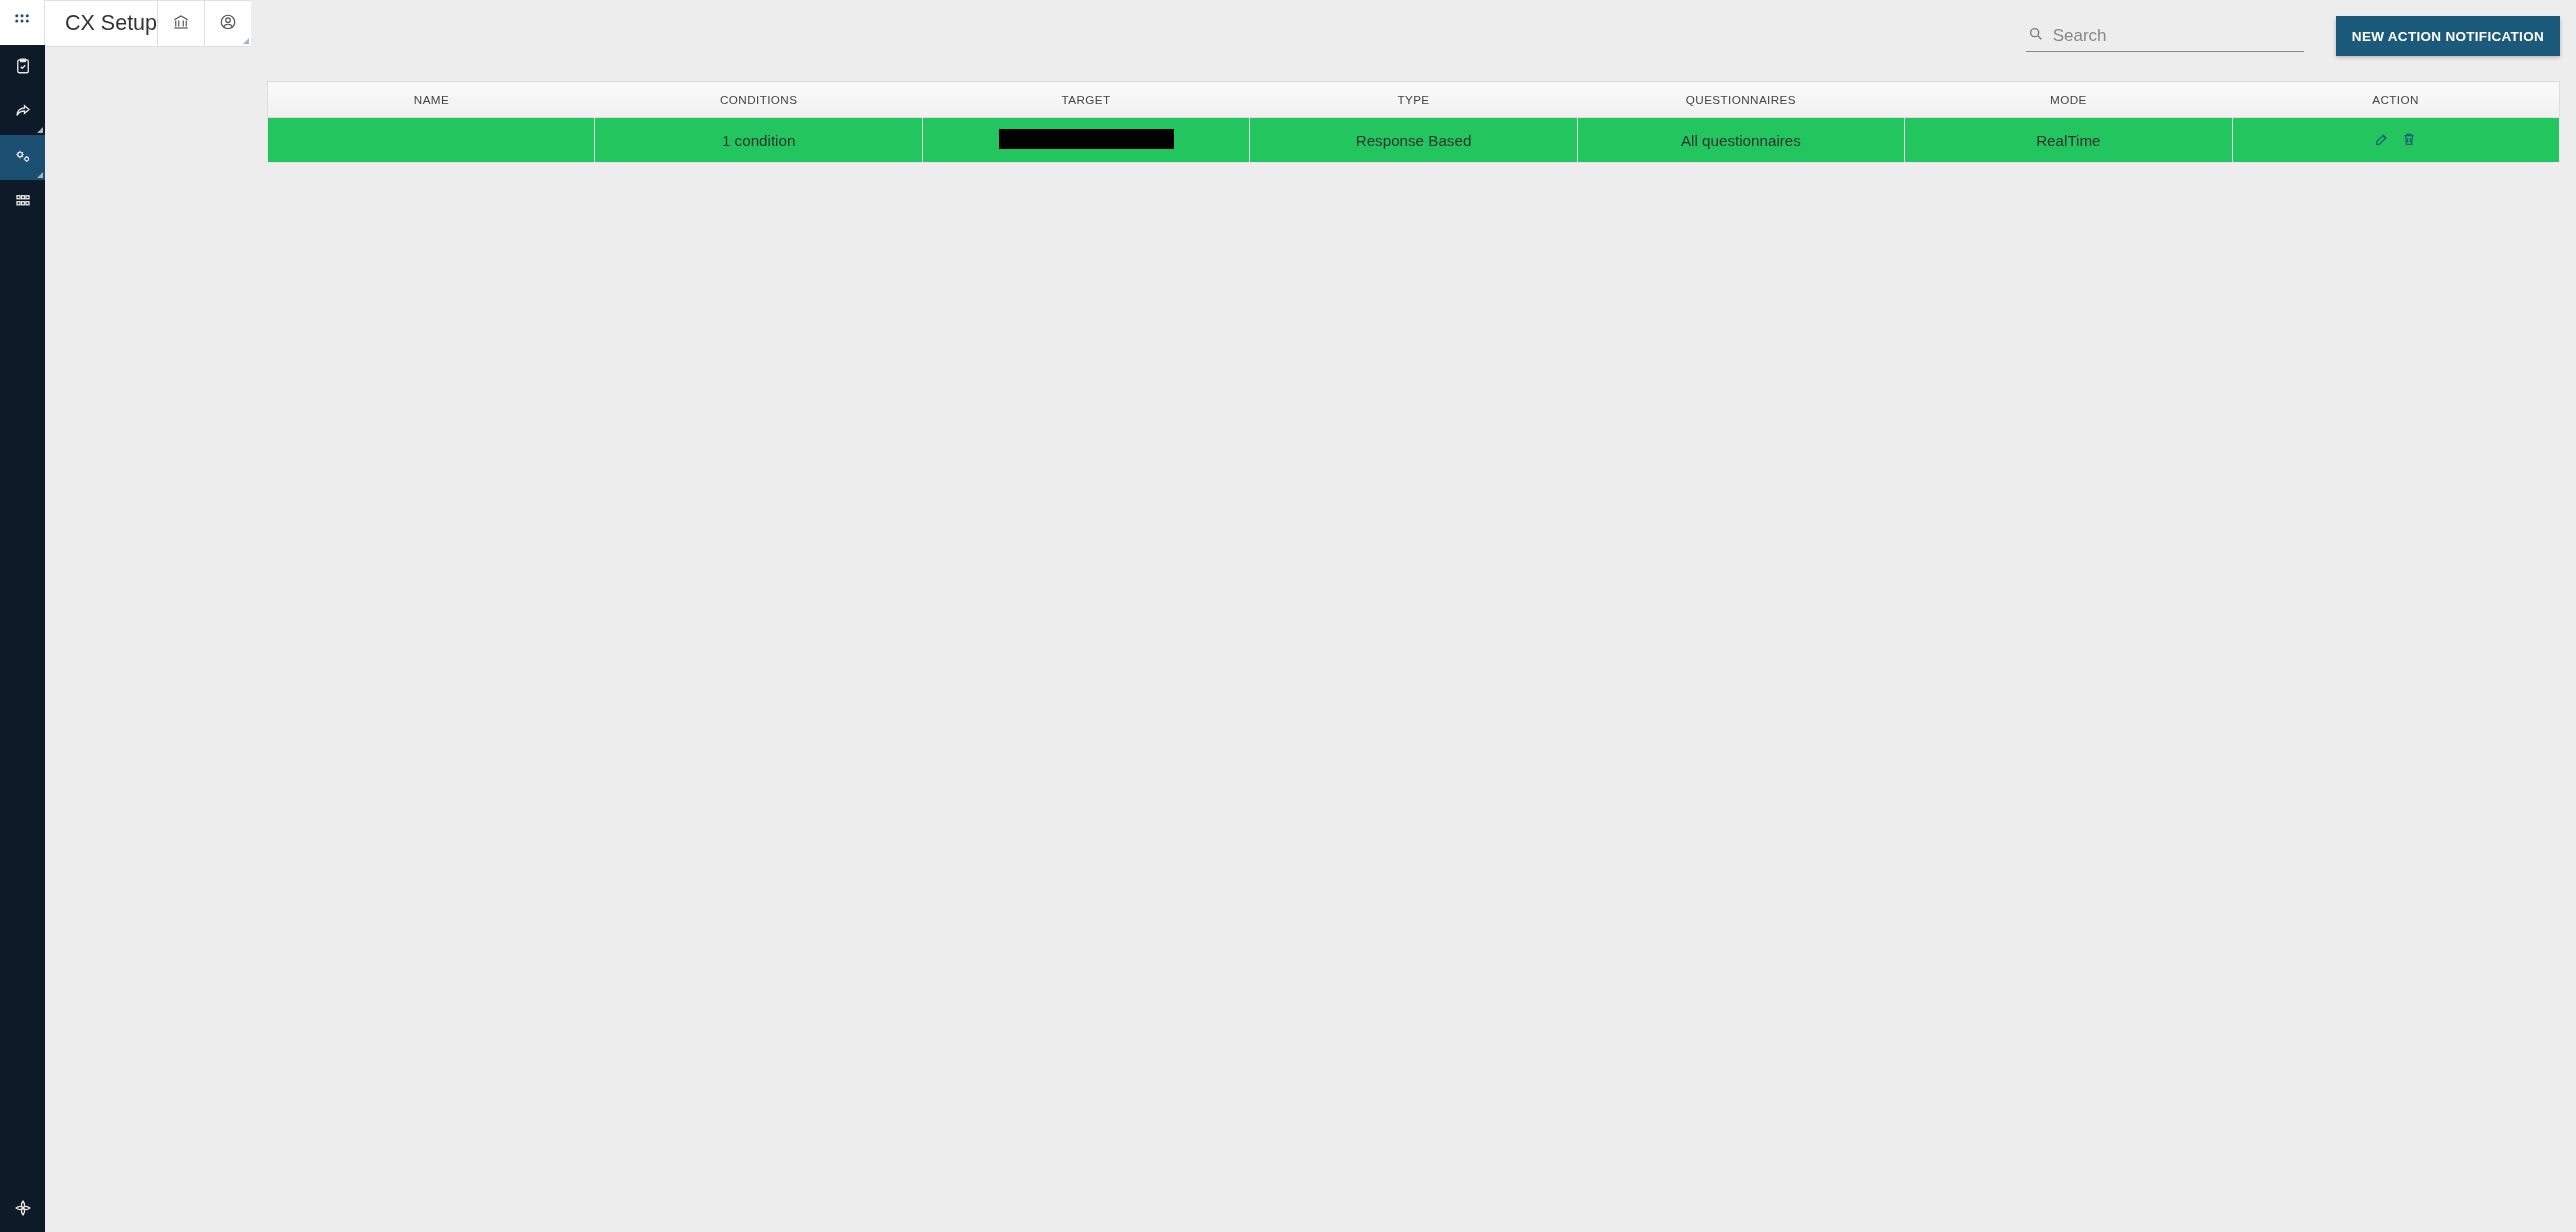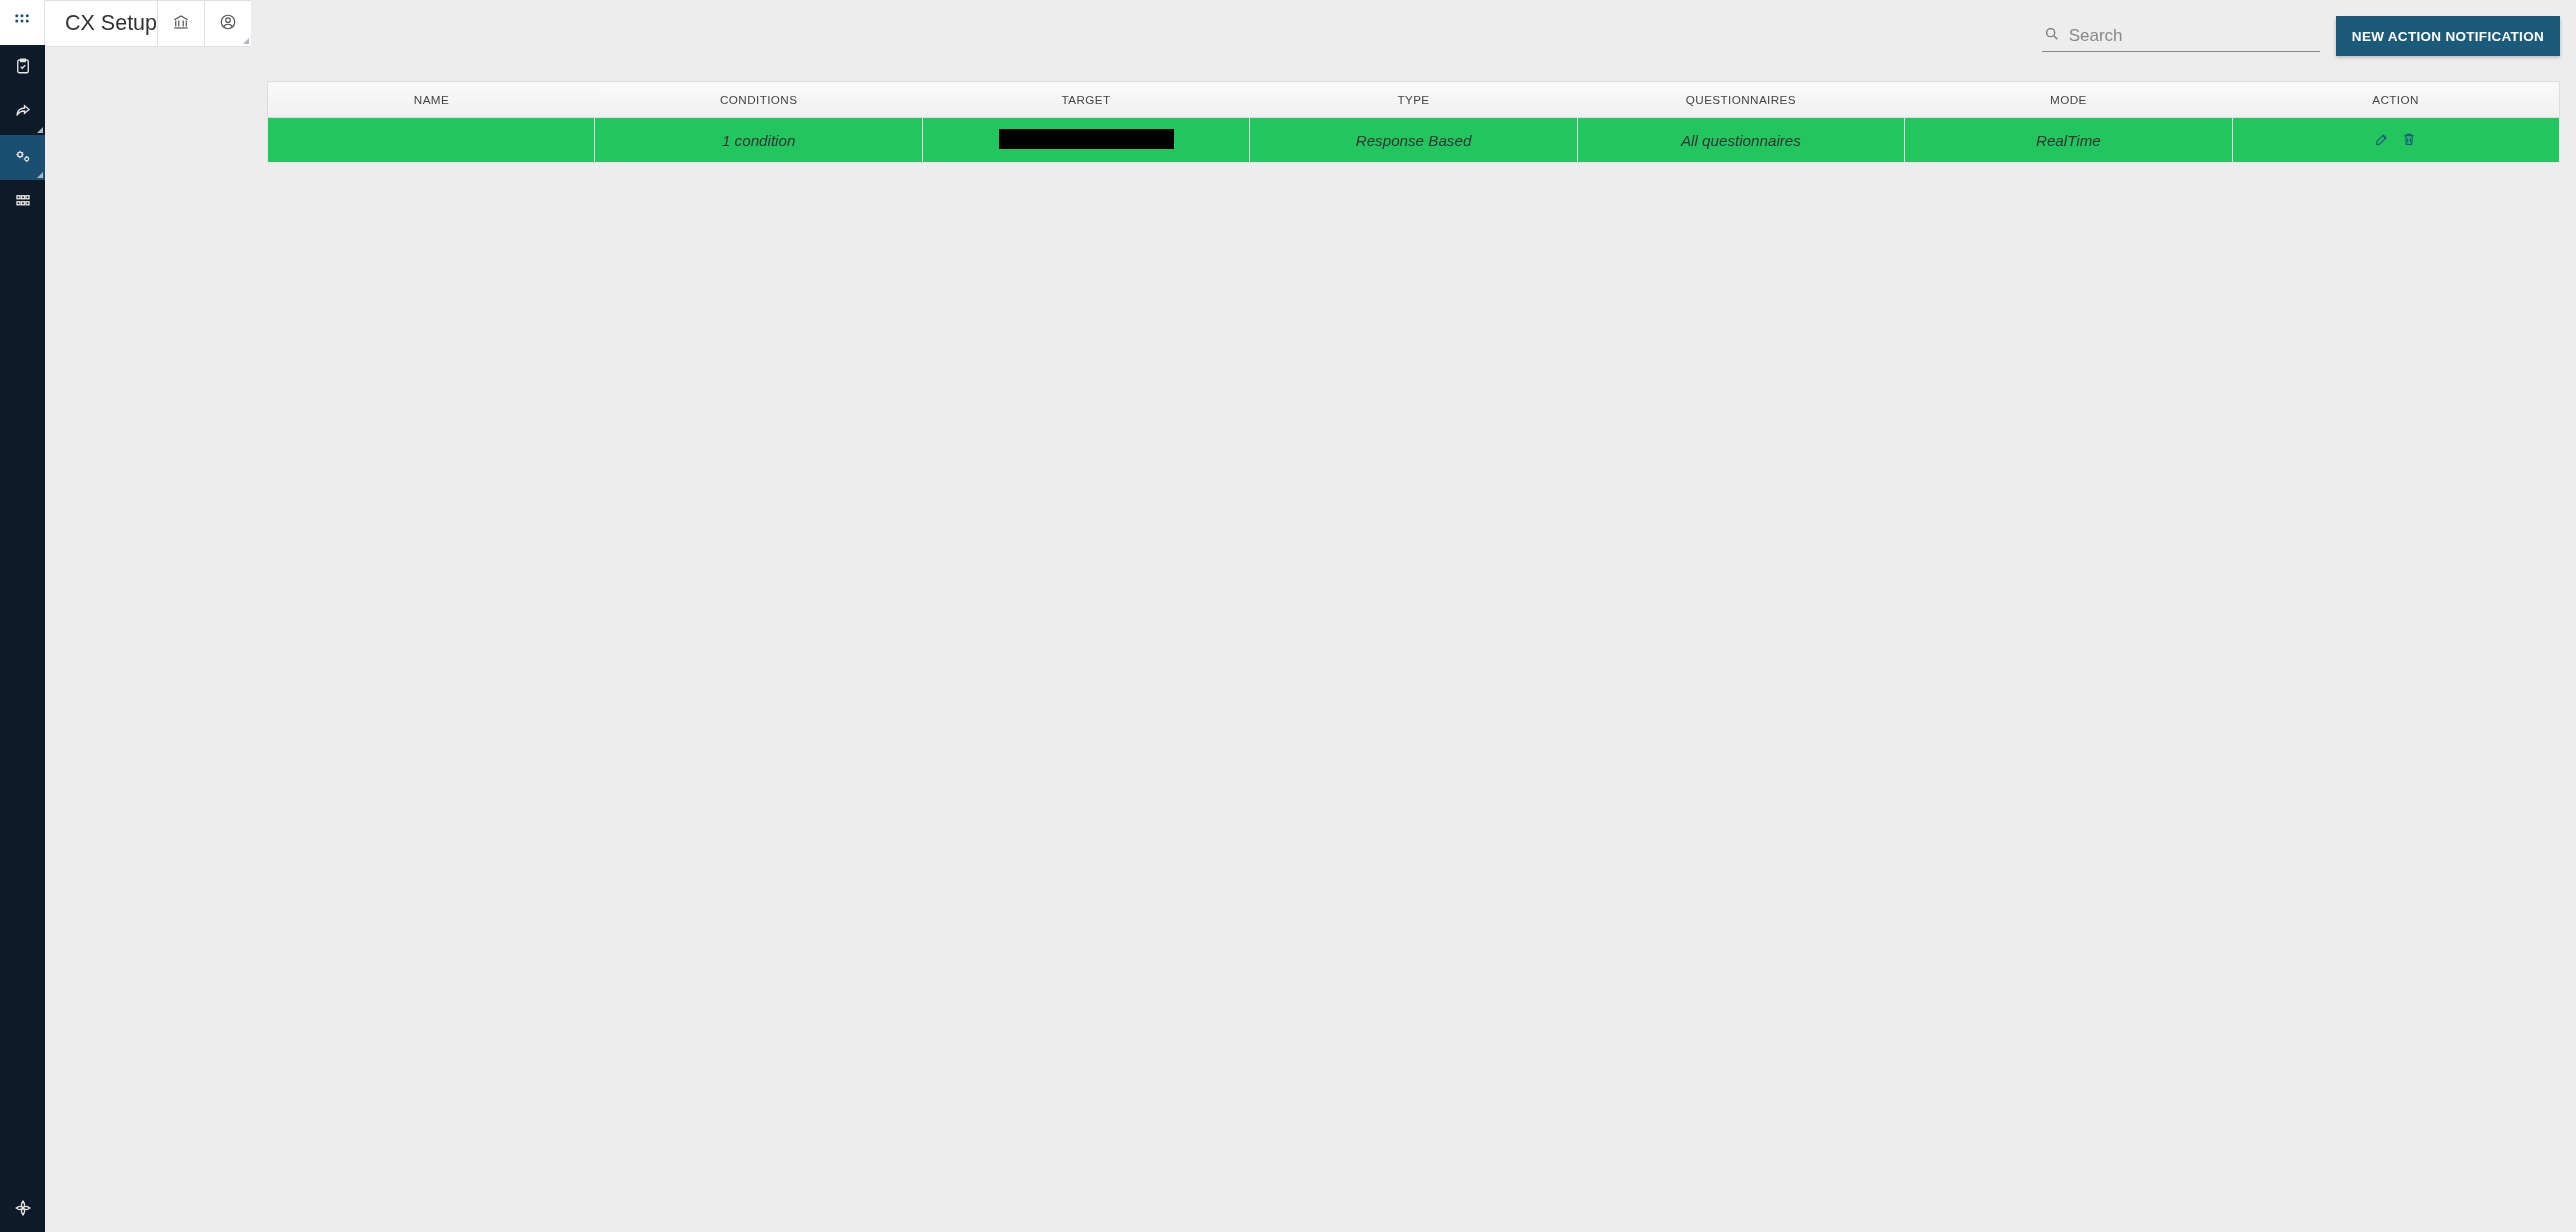--- a/index.html
+++ b/index.html
@@ -78,21 +78,21 @@
     border-bottom: 6.3px solid #aab6bf;
   }
 
   
   .content { flex: 1; padding: 16px; overflow: auto; }
 
   .controls {
     display: flex;
     align-items: center;
     justify-content: flex-end;
-    gap: 16px;
+    gap: 32px;
     margin-bottom: 25px;
   }
   .search-wrap {
     display: flex;
     align-items: center;
     border-bottom: 0.9px solid #888;
     width: 278px;
     padding: 5.4px 1.8px;
     gap: 9px;
     color: #777;
@@ -141,21 +141,20 @@
     padding: 10.8px 7.2px;
     border-bottom: 0.9px solid #ddd;
   }
   .table tbody td {
     border: 0.9px solid #e5e5e5;
     text-align: center;
     padding: 10.8px 7.2px;
     font-size: 15.2px;
     color: #333;
     height: 41px;
-    font-style: italic;
   }
   .redacted {
     display: inline-block;
     width: 175px;
     height: 20px;
     background: #000;
   }
   .action-icons {
     display: inline-flex;
     gap: 10.8px;

